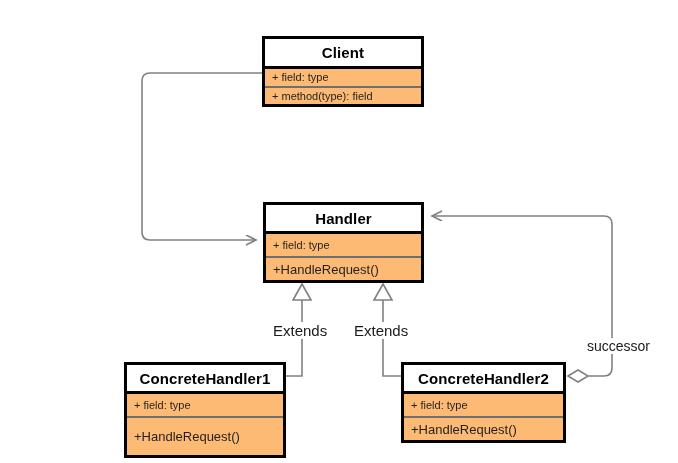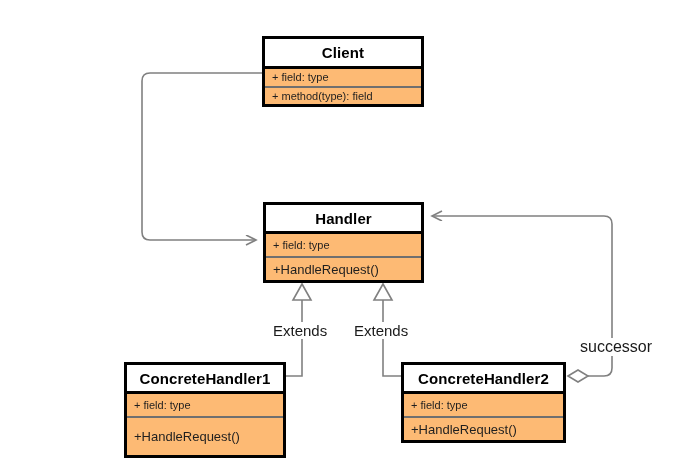--- a/index.html
+++ b/index.html
@@ -77,21 +77,22 @@
   }
   .edge-label {
     position: absolute;
     font-size: 15px;
     color: #1a1a1a;
     white-space: nowrap;
     background: #ffffff;
     padding: 0 2px;
   }
   .edge-label.small {
-    font-size: 16px;
+    font-size: 14px;
+    margin-left: 7px;
   }
 </style>
 </head>
 <body>
 
 <div id="diagram-canvas">
 
   <svg class="edge-layer" width="678" height="463" viewBox="0 0 678 463">
     <defs>
       <marker id="open-arrow" markerWidth="14" markerHeight="14" refX="11" refY="5" orient="auto" markerUnits="userSpaceOnUse">

